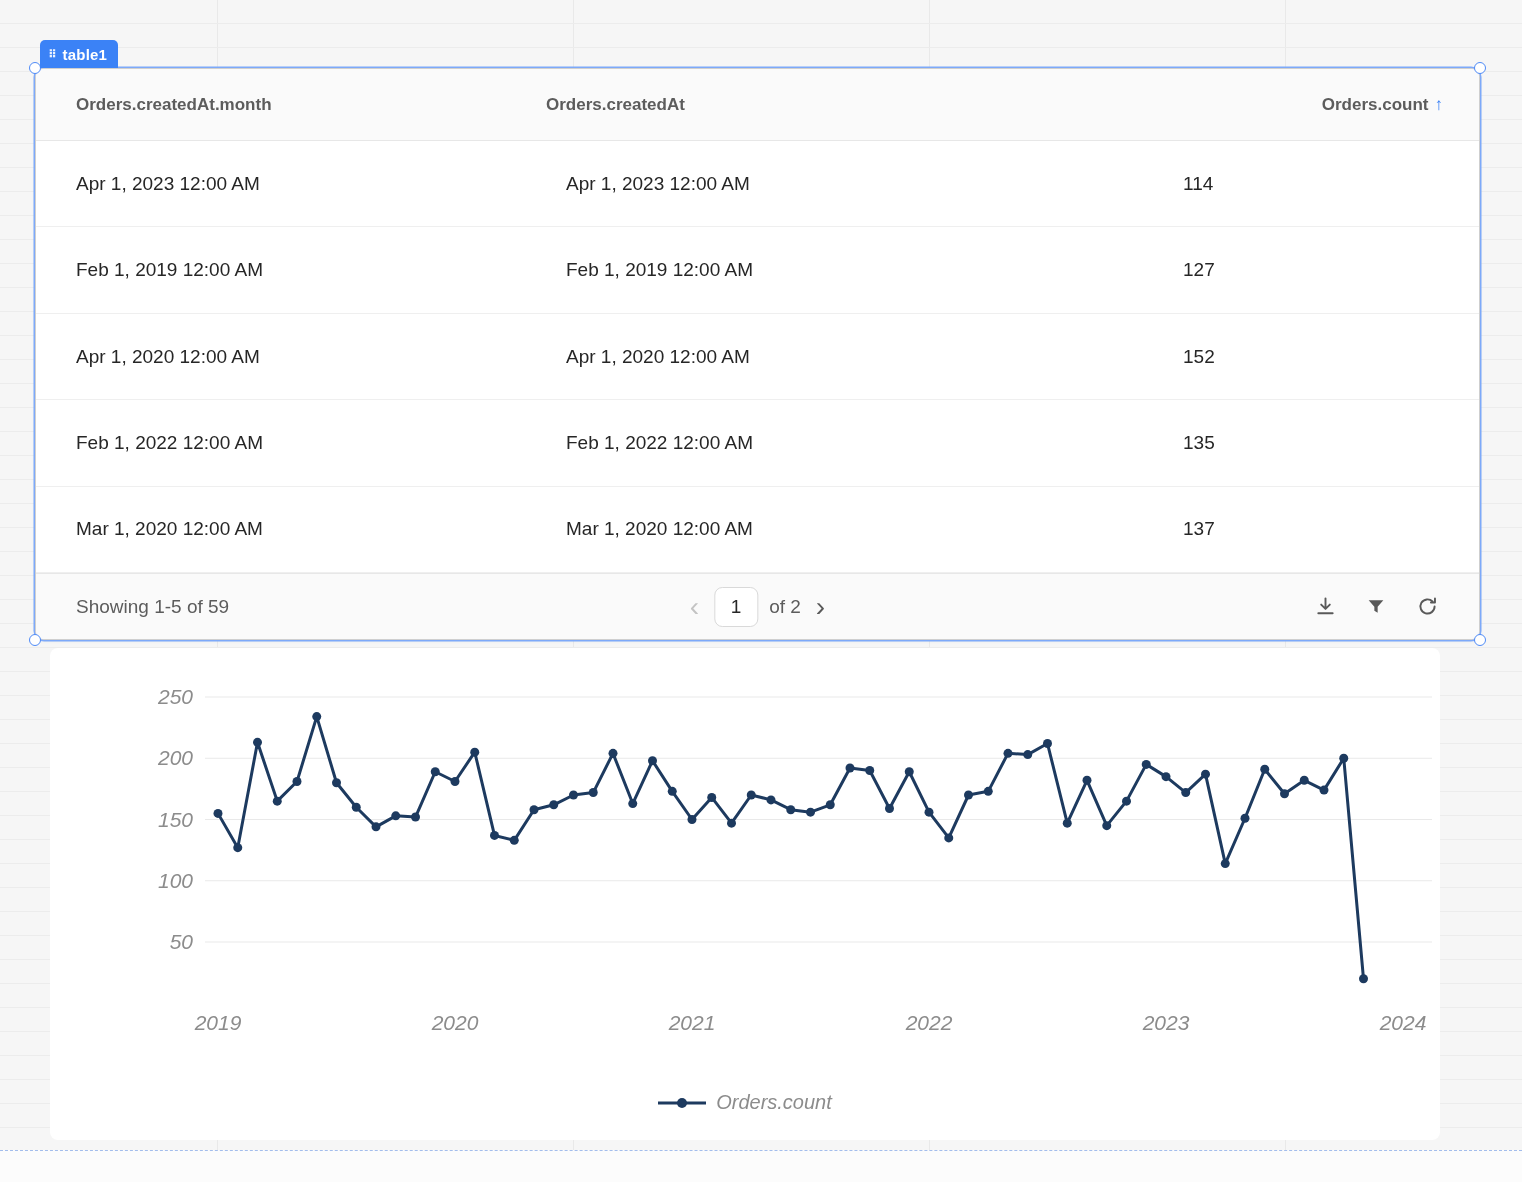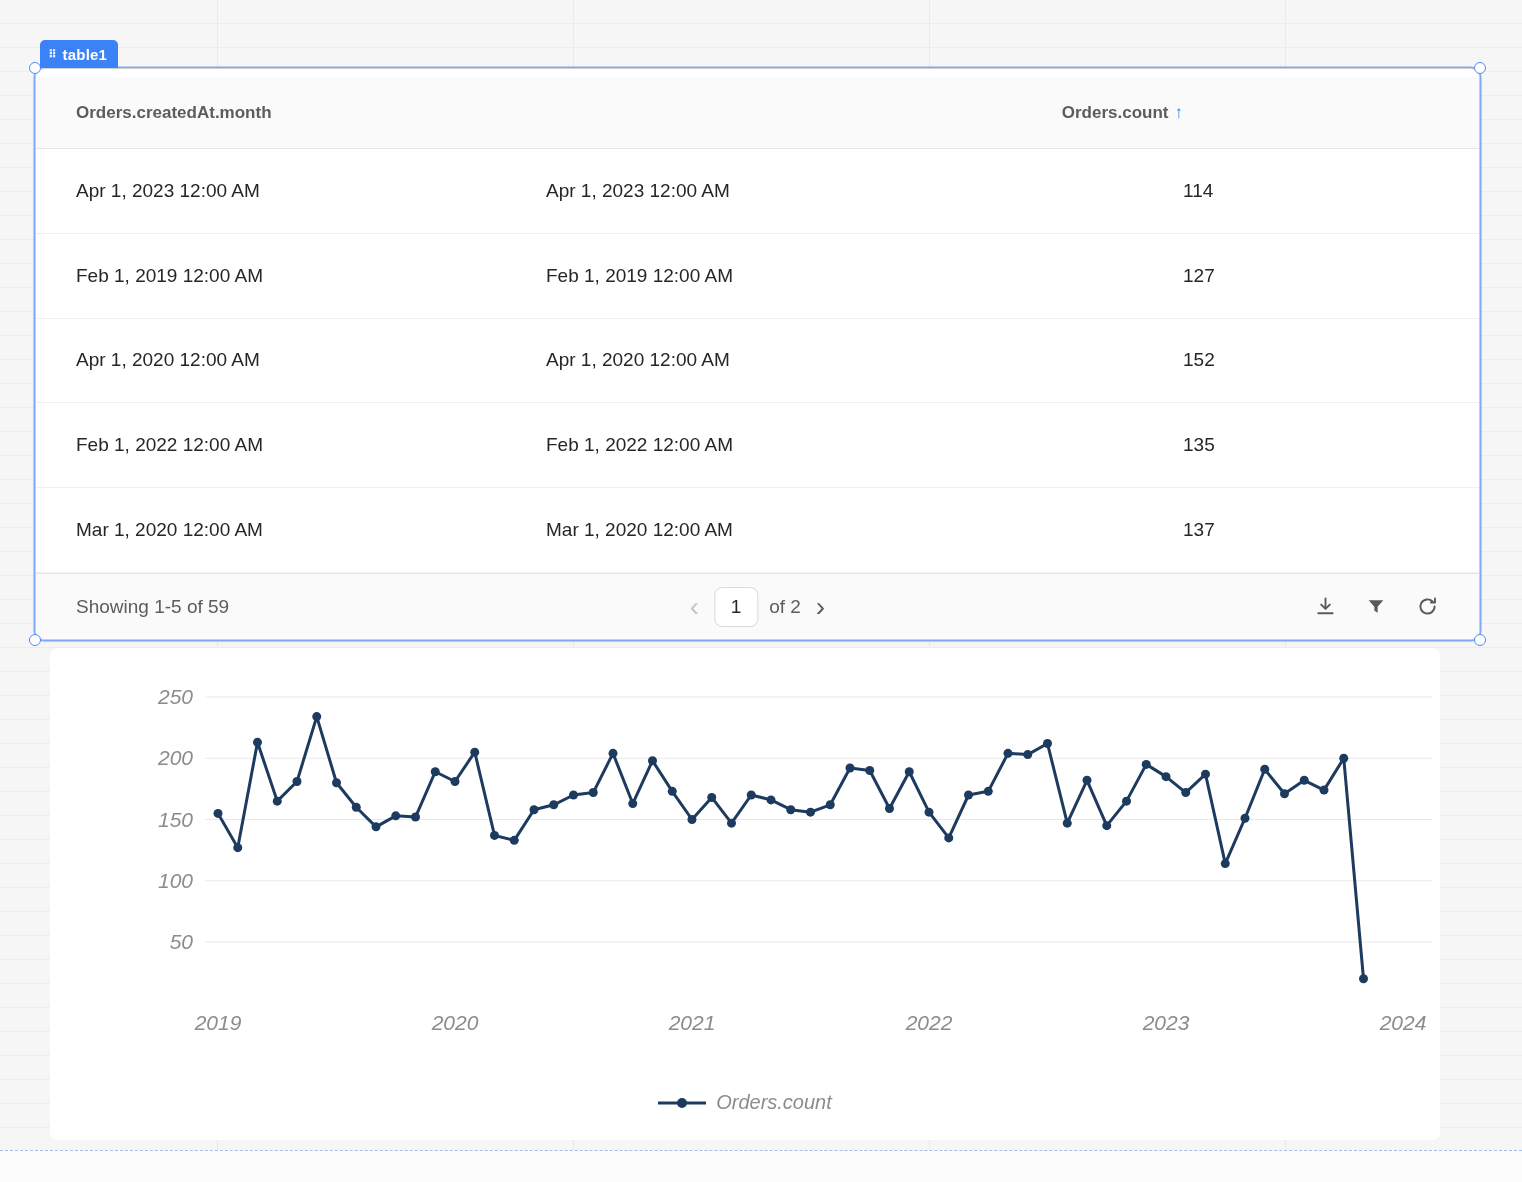--- a/index.html
+++ b/index.html
@@ -50,32 +50,32 @@
   .handle.tl { left: -6px; top: -6px; }
   .handle.tr { right: -6px; top: -6px; }
   .handle.bl { left: -6px; bottom: -6px; }
   .handle.br { right: -6px; bottom: -6px; }
 
   .t-header {
     height: 72px; flex: 0 0 72px;
     display: grid; grid-template-columns: 470px 1fr 260px; align-items: center;
     padding: 0 36px 0 40px;
     background: #fafafa; border-bottom: 1px solid #e7e7e7;
-    font-size: 17px; font-weight: 700; color: #5c5c5c; margin-top: 8px;
+    font-size: 17px; font-weight: 700; color: #5c5c5c;
   }
   .th.col3 { display: flex; justify-content: flex-end; align-items: center; gap: 6px; cursor: pointer; }
   .sort-arrow { color: #3b82f6; font-size: 17px; font-weight: 700; }
 
   .t-body { flex: 1; display: flex; flex-direction: column; }
   .trow {
     flex: 1;
     display: grid; grid-template-columns: 470px 1fr 260px; align-items: center;
     padding: 0 36px 0 40px;
     border-bottom: 1px solid #efefef;
-    font-size: 19px; color: #262626; background: #fff;
+    font-size: 19px; color: #262626; background: #fff; gap: 20px;
   }
   .td.col3 { }
 
   .t-footer {
     height: 66px; flex: 0 0 66px;
     display: flex; align-items: center; position: relative;
     padding: 0 40px 0 40px;
     background: #fafafa; border-top: 1px solid #e7e7e7;
     font-size: 19px; color: #5c5c5c;
   }
@@ -121,20 +121,21 @@
 
 <div class="table-widget">
   <span class="handle tl"></span>
   <span class="handle tr"></span>
   <span class="handle bl"></span>
   <span class="handle br"></span>
 
   <div class="table-card">
     <div class="t-header">
       <div class="th col1">Orders.createdAt.month</div>
+      <div class="th col2">Orders.createdAt</div>
       <div class="th col3">
         <span>Orders.count</span>
         <span class="sort-arrow">↑</span>
       </div>
     </div>
 
     <div class="t-body" id="table-body">
         <div class="trow">
           <div class="td col1">Apr 1, 2023 12:00 AM</div>
           <div class="td col2">Apr 1, 2023 12:00 AM</div>

